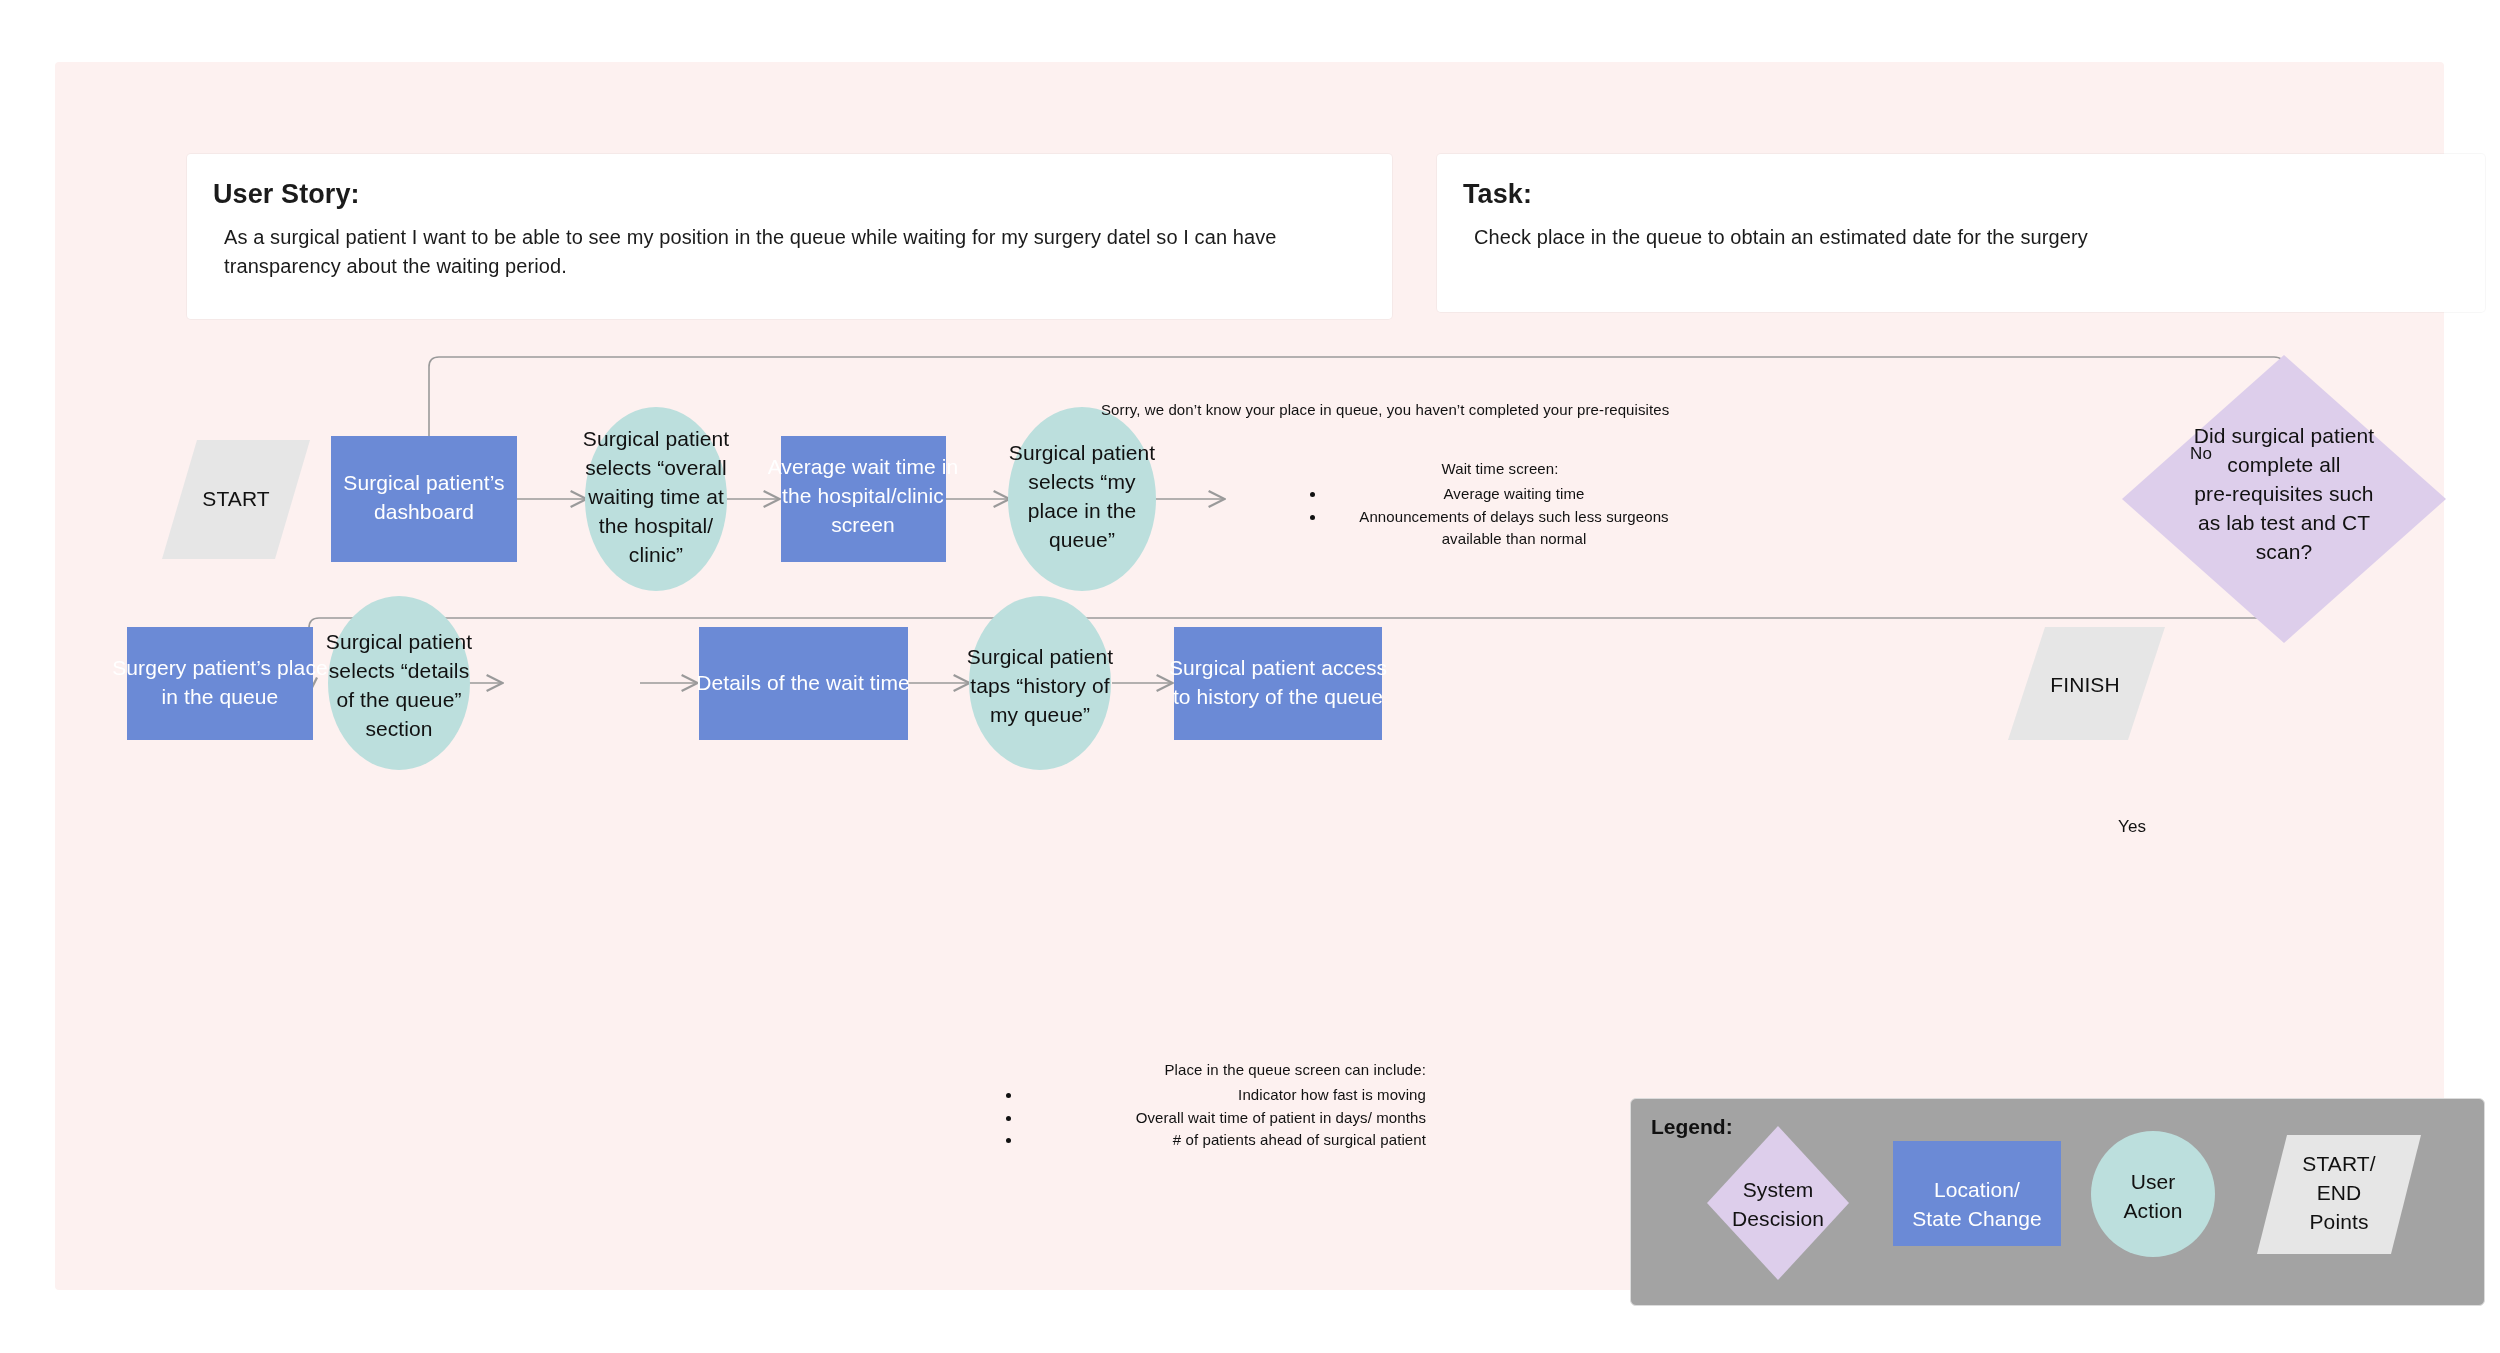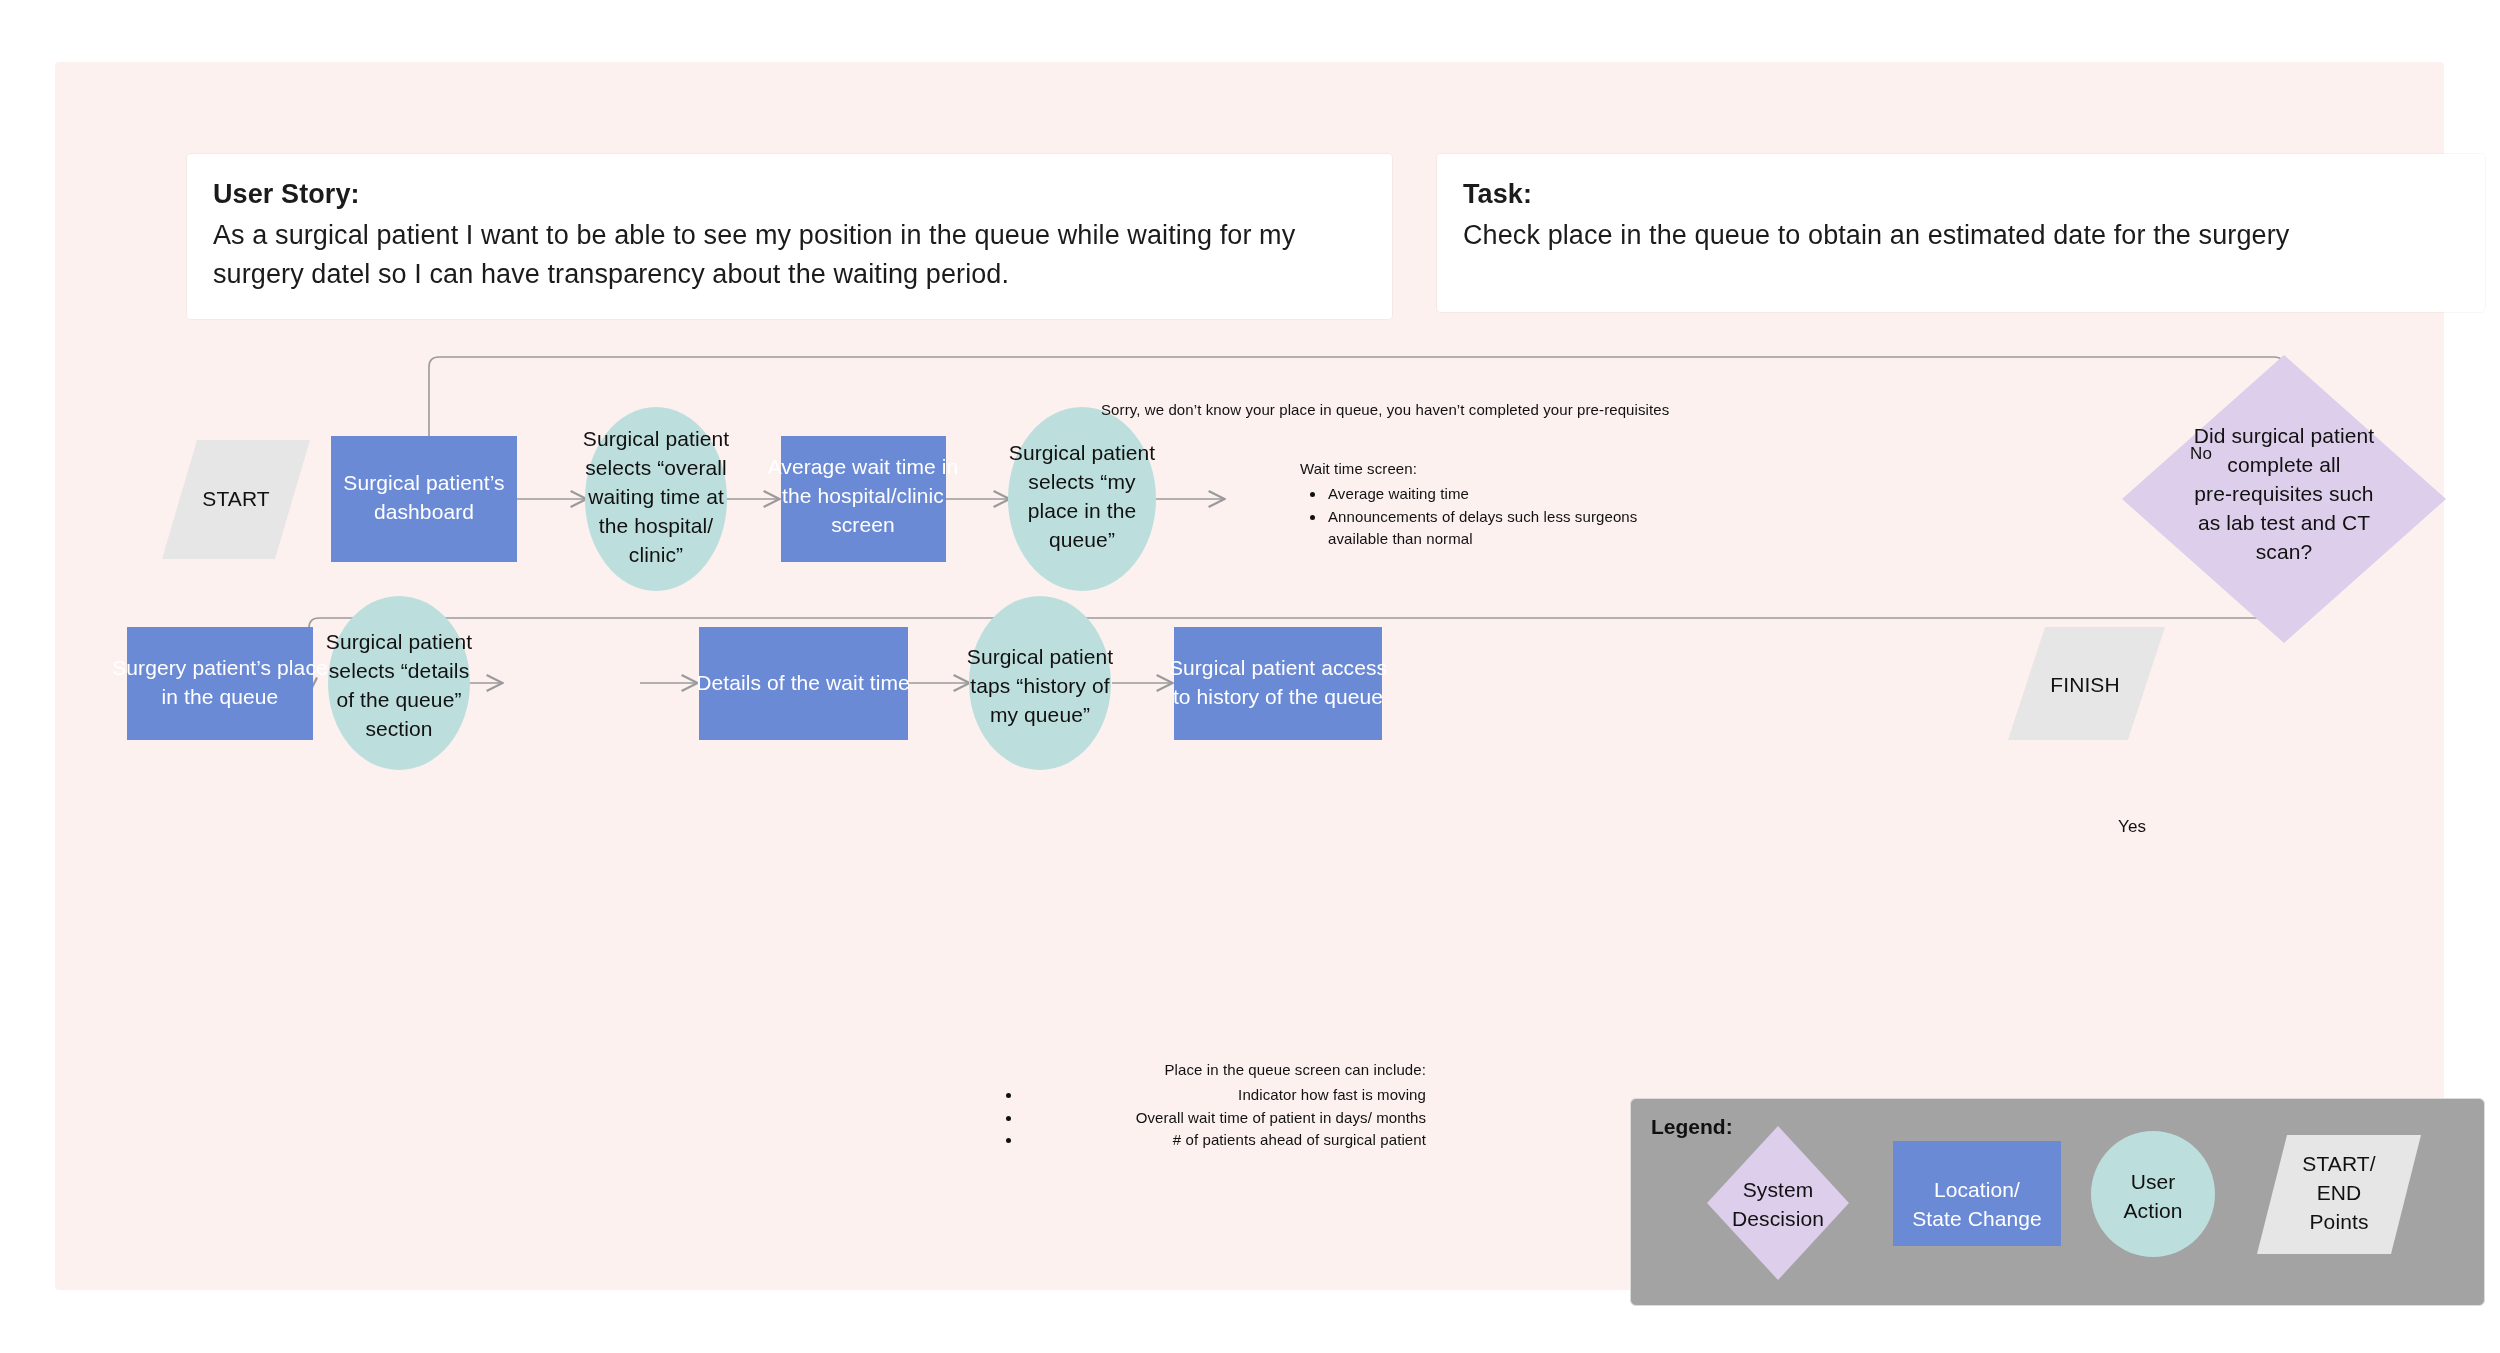--- a/index.html
+++ b/index.html
@@ -19,29 +19,29 @@
     box-shadow:0 0 0 1px rgba(0,0,0,0.03);
     padding:22px 26px 26px 26px;box-sizing:border-box;
   }
   #card-user-story{left:132px;top:92px;width:1205px;height:165px;}
   #card-task{left:1382px;top:92px;width:1048px;height:158px;}
   .card-title{
     font-size:27px;font-weight:bold;color:#1b1b1b;line-height:1.35;
     margin:0 0 4px 0;letter-spacing:.1px;
   }
   .card-body{
-    font-size:27px;color:#1b1b1b;line-height:1.42;margin:0;letter-spacing:.1px;
+    font-size:20px;color:#1b1b1b;line-height:1.42;margin:11px;letter-spacing:.1px;
   }
   
   .note{position:absolute;color:#111;font-size:15px;line-height:1.52;letter-spacing:.1px;}
   .note .note-head{display:block;margin-bottom:2px;}
   .note ul{margin:0;padding-left:26px;list-style:disc;}
   .note li{margin:0;padding-left:2px;}
   #note-sorry{left:1046px;top:337px;white-space:nowrap;}
-  #note-wait{left:1245px;top:396px;width:400px;}
+  #note-wait{left:1245px;top:396px;width:400px;text-align:center;}
   #note-place{left:941px;top:997px;width:430px;text-align:right;}
   
   .edge-label{position:absolute;color:#111;font-size:17px;letter-spacing:.1px;}
   #label-no{left:2135px;top:382px;}
   #label-yes{left:2063px;top:755px;}
   
   svg.layer{position:absolute;left:0;top:0;width:2389px;height:1228px;overflow:visible;}
   .node-text{
     font-family:"Liberation Sans","DejaVu Sans",sans-serif;
     font-size:21px;letter-spacing:.1px;

